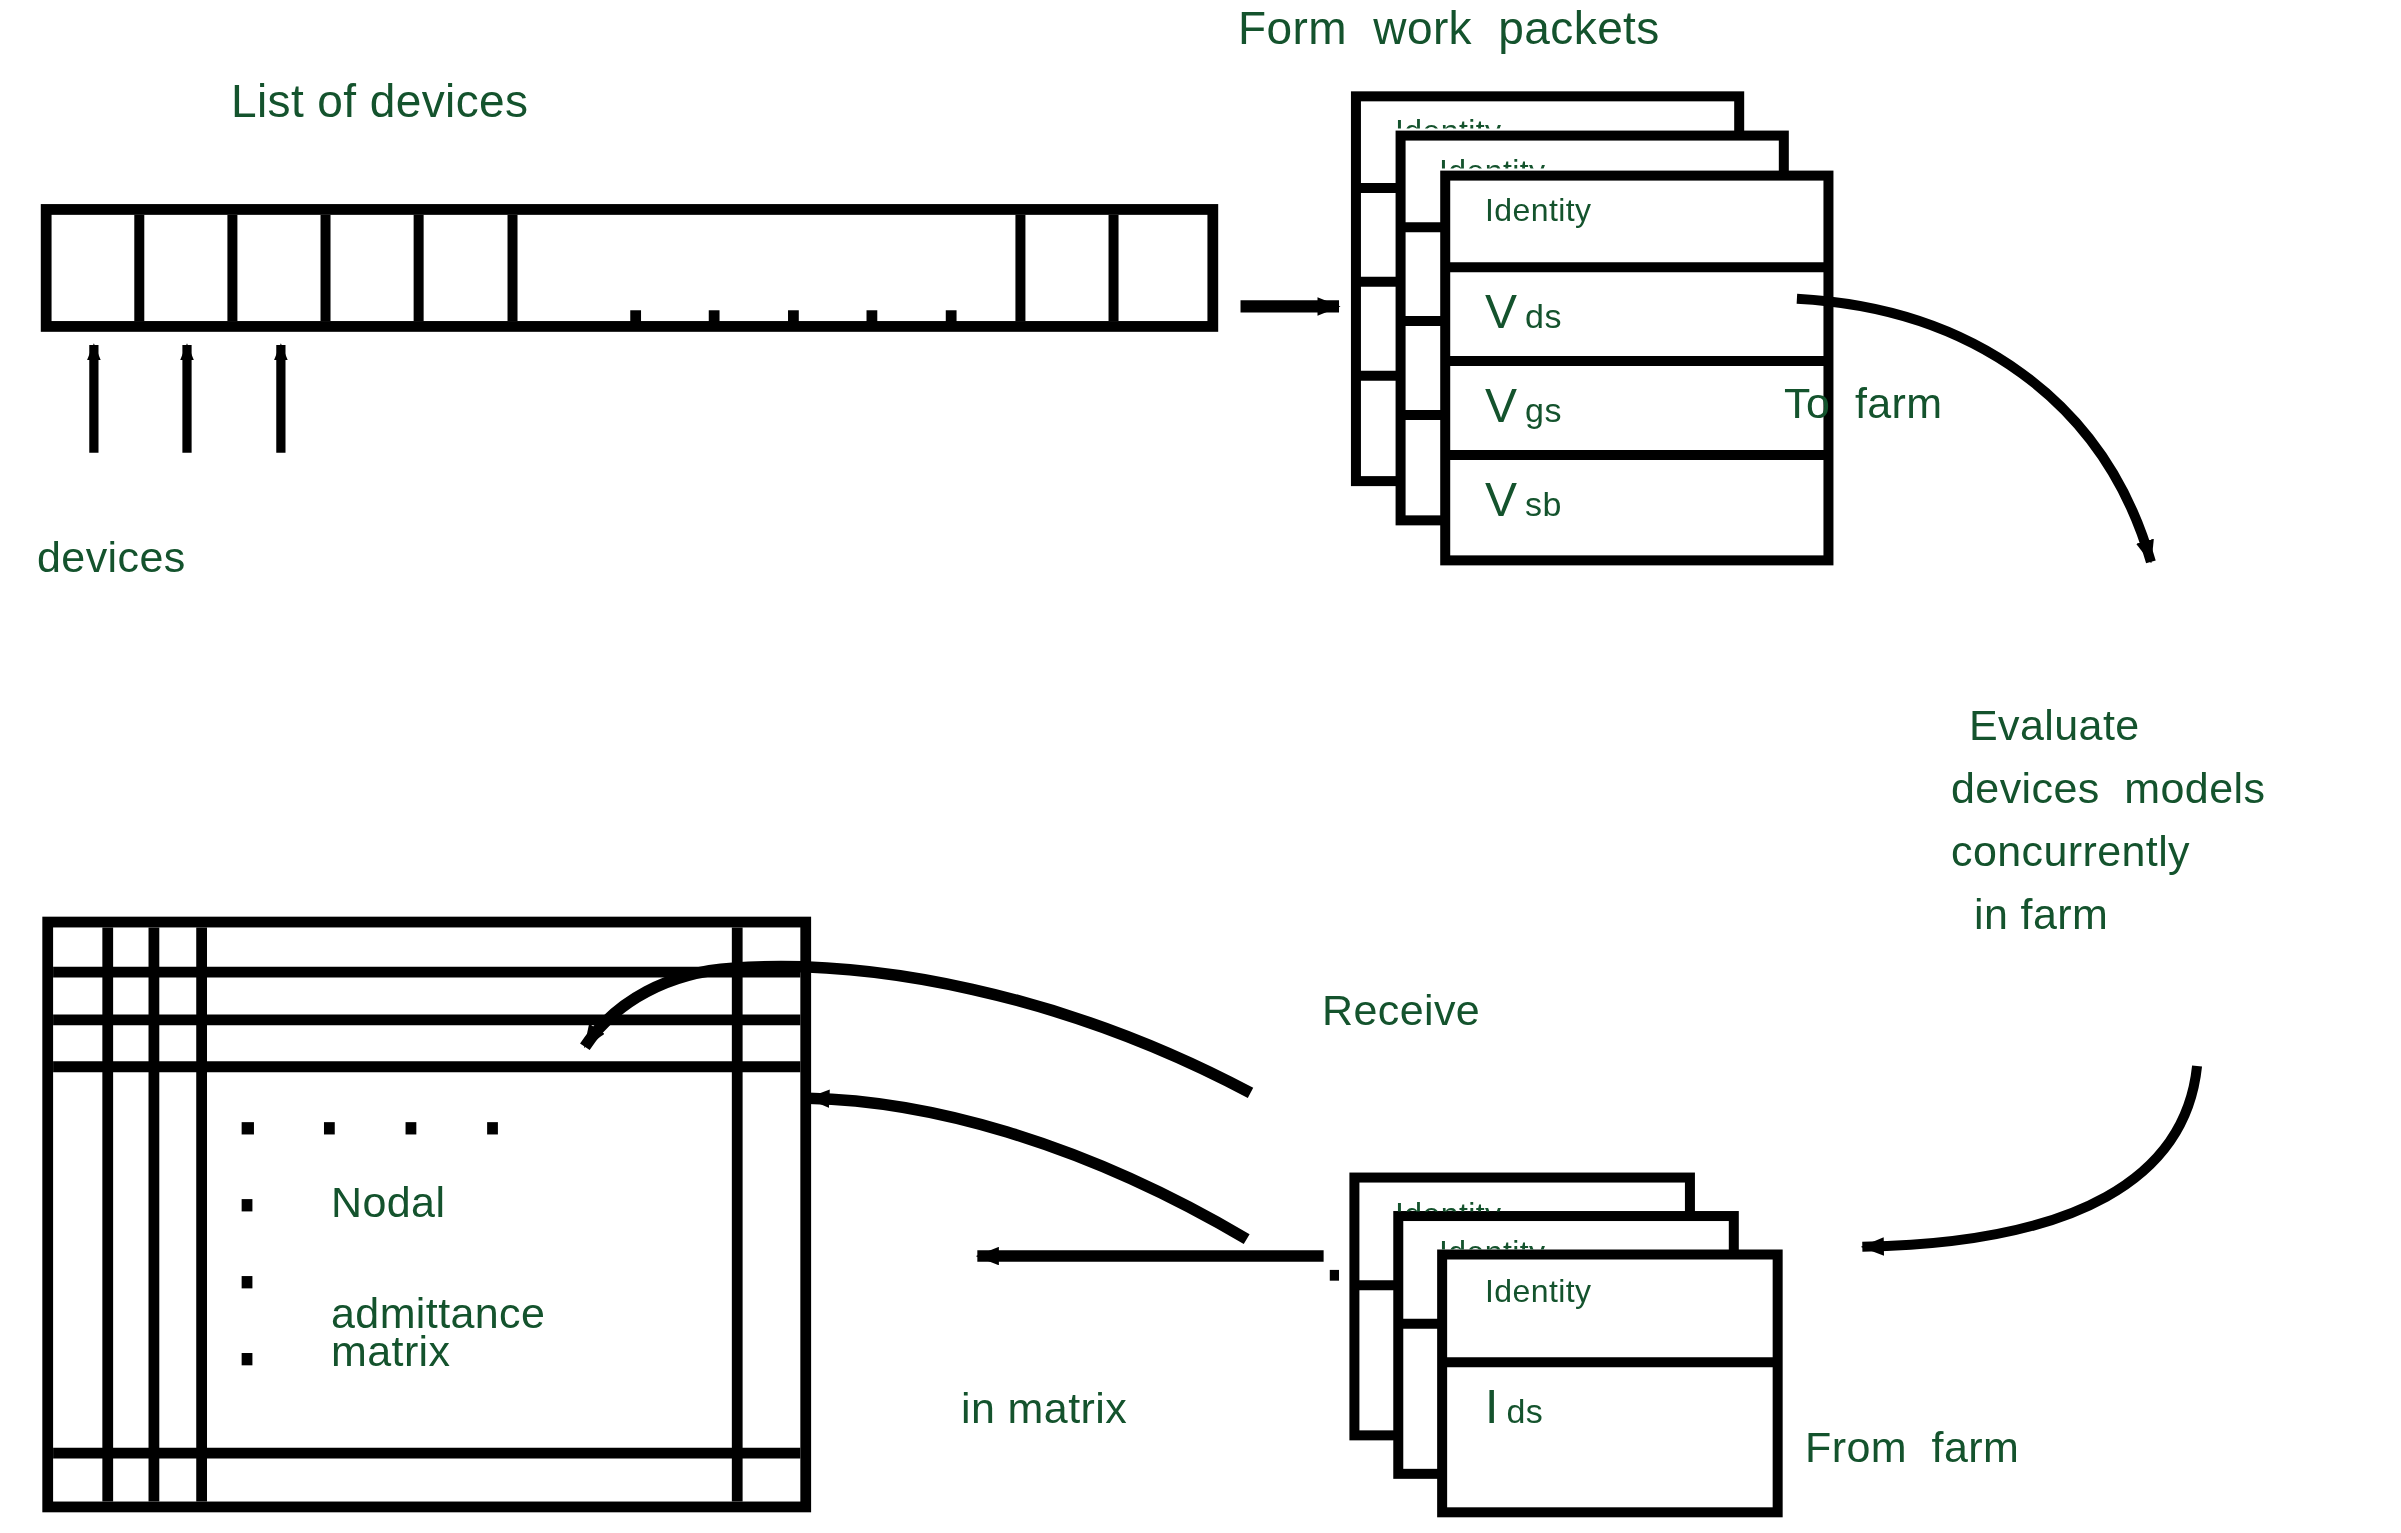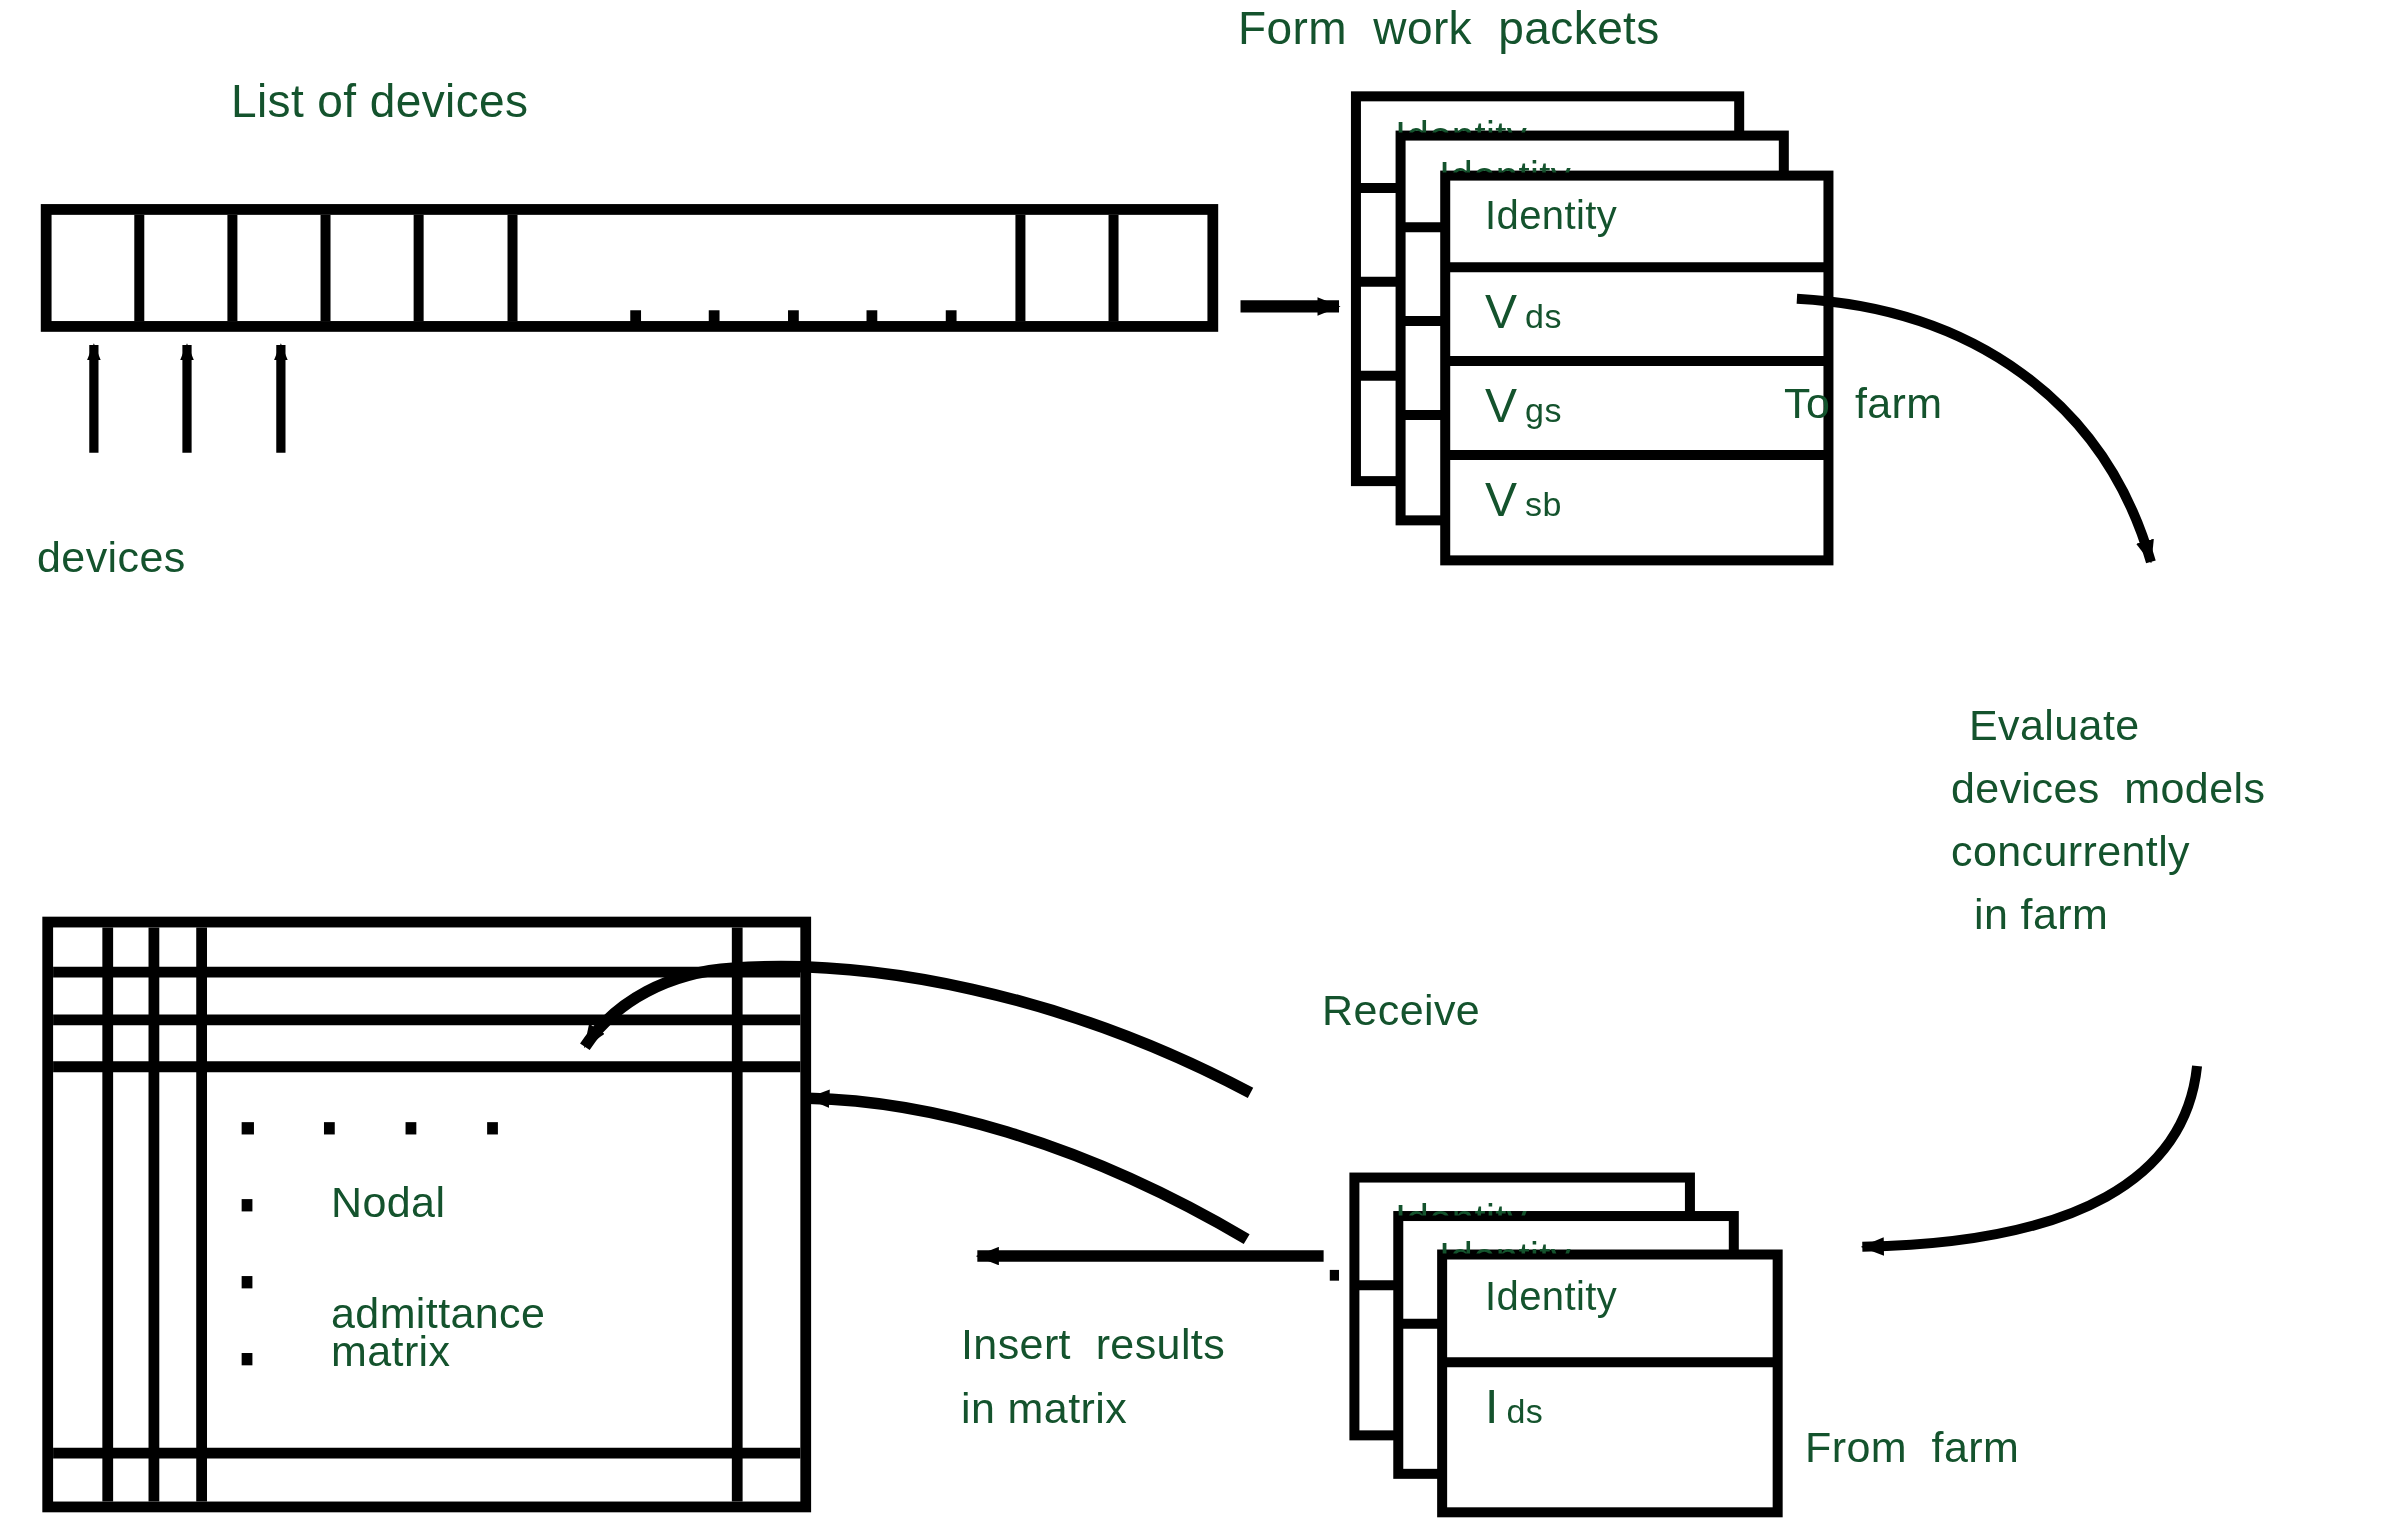--- a/index.html
+++ b/index.html
@@ -17,21 +17,21 @@
   #vec{position:absolute;left:0;top:0;width:2401px;height:1534px;}
   .lbl{
     position:absolute;
     color:#14532d;
     line-height:1.22;
     white-space:pre;
     letter-spacing:0.4px;
   }
   .t-title{font-size:46px;}
   .t-body{font-size:43px;}
-  .t-cellbig{font-size:40px;}
+  .t-cellbig{font-size:32px;}
   .vrow{display:flex;align-items:baseline;}
   .vrow .base{font-size:48px;}
   .vrow .sb{font-size:34px;margin-left:7.7px;}
 </style>
 </head>
 <body>
 
 <div id="stage">
 
   <svg id="vec" viewBox="0 0 3120 1993">
@@ -195,21 +195,20 @@
   <div class="lbl vrow" style="left:1485px; top:1378px;">
     <span class="base">I</span>
     <span class="sb">ds</span>
   </div>
 
   <div class="lbl t-cellbig" style="left:1395px; top:1195px; clip-path:inset(0 0 58% 0);">Identity</div>
   <div class="lbl t-cellbig" style="left:1439px; top:1233px; clip-path:inset(0 0 58% 0);">Identity</div>
 
   <div class="lbl t-body" style="left:1805px; top:1409px;margin-top:12px;">From  farm</div>
 
-  <div class="lbl t-body" style="left:961px; top:1318px;">Insert  results</div>
   <div class="lbl t-body" style="left:961px; top:1382px;">in matrix</div>
 
   <div class="lbl t-body" style="left:331px; top:1176px;">Nodal</div>
   <div class="lbl t-body" style="left:331px; top:1287px;text-align:center;">admittance</div>
   <div class="lbl t-body" style="left:331px; top:1325px;">matrix</div>
 
 </div>
 
 
 </body></html>

